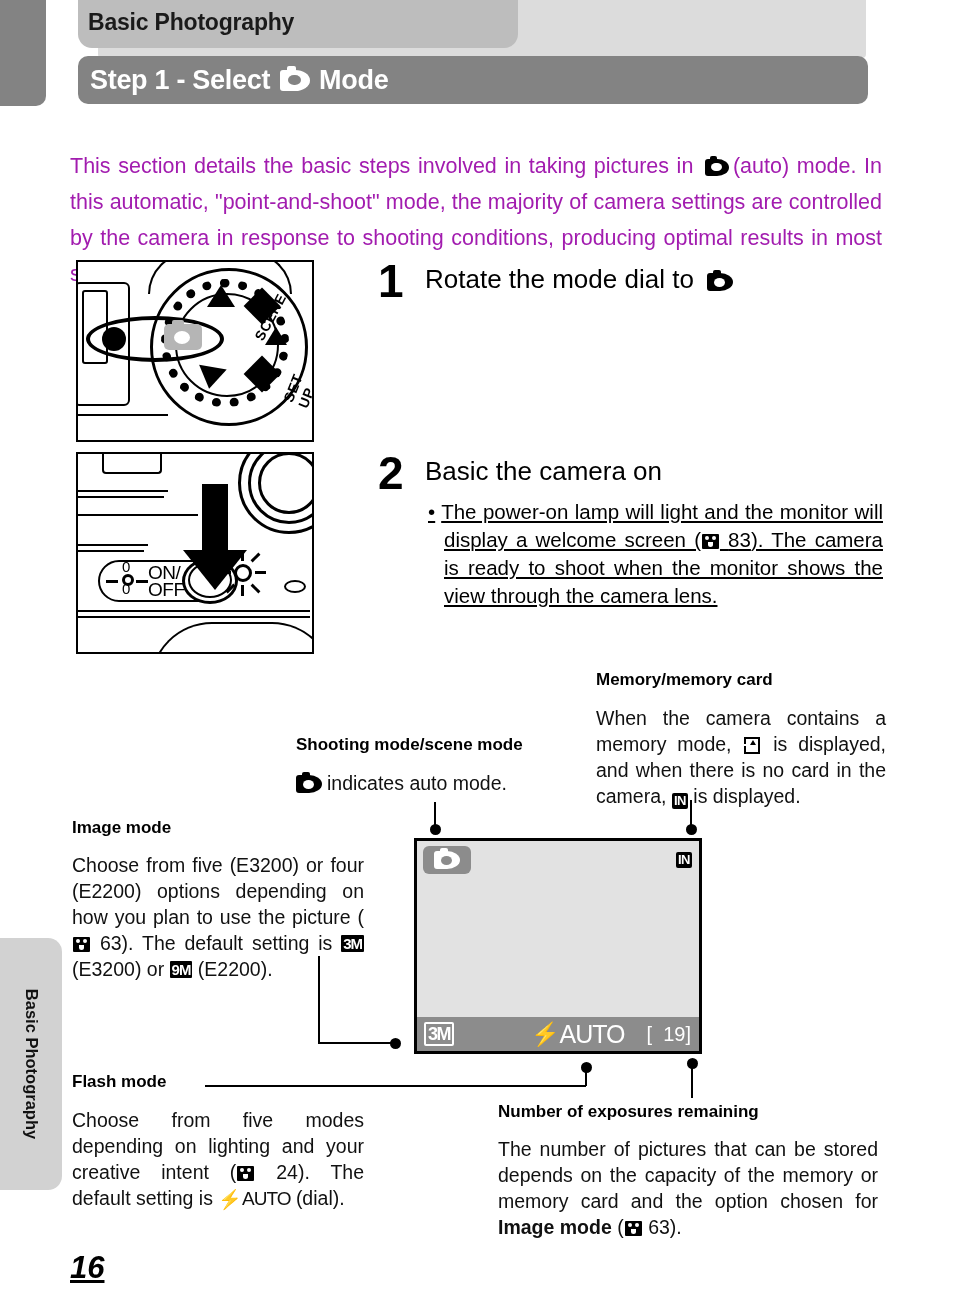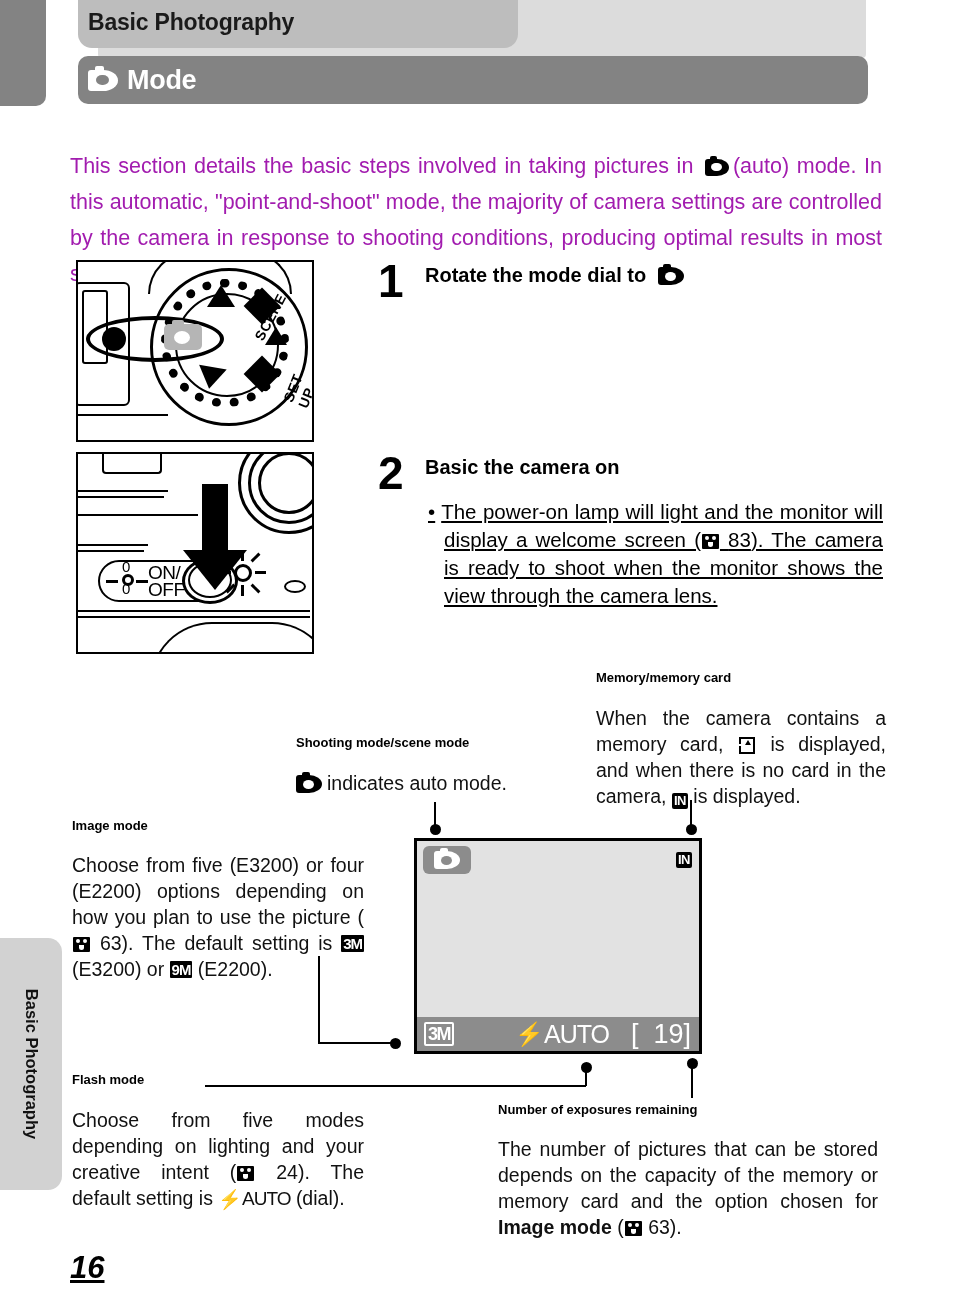--- a/index.html
+++ b/index.html
@@ -332,22 +332,22 @@
   
   .step-num {
     position: absolute;
     font-size: 46px;
     font-weight: bold;
     color: #000;
     line-height: 1;
   }
   .step-title {
     position: absolute;
-    font-size: 20px;
-    font-weight: bold;
+    font-size: 26px;
+    font-weight: normal;
     color: #000;
   }
   #step1-num  { left: 378px; top: 258px; }
   #step1-head { left: 425px; top: 264px; }
   #step2-num  { left: 378px; top: 450px; }
   #step2-head { left: 425px; top: 456px; }
   #step2-body {
     position: absolute;
     left: 428px; top: 498px;
     width: 455px;
@@ -452,21 +452,21 @@
     padding: 0 2px;
     vertical-align: -2px;
     border-radius: 2px;
     letter-spacing: -0.5px;
     font-family: "Liberation Sans", sans-serif;
   }
 
   
   .callout-h {
     position: absolute;
-    font-size: 13px;
+    font-size: 17px;
     font-weight: bold;
     color: #000;
   }
   .callout-b {
     position: absolute;
     font-size: 19.5px;
     line-height: 26px;
     text-align: justify;
     color: #111;
   }
@@ -542,21 +542,21 @@
     letter-spacing: -1px;
     font-family: "Liberation Sans Narrow", "Liberation Sans", sans-serif;
     display: flex;
     align-items: center;
   }
   #lcd-flash .fb { font-size: 23px; margin-right: 1px; }
   #lcd-count {
     margin-left: 22px;
     margin-right: 8px;
     color: #ffffff;
-    font-size: 27px;
+    font-size: 20px;
     font-family: "Liberation Sans Narrow", "Liberation Sans", sans-serif;
     letter-spacing: 0px;
     white-space: pre;
   }
 
   
   #sidetab {
     position: absolute;
     left: 0px; top: 938px;
     width: 62px; height: 252px;
@@ -585,20 +585,21 @@
 </head>
 <body>
 
 <div id="header-zone">
   <div class="hdr-leftblock"></div>
   <div class="hdr-lightband"></div>
   <div class="hdr-chaptertab">
     <span>Basic Photography</span>
   </div>
   <div class="hdr-steptitle">
+    <span class="t">Step 1 - Select</span>
     <span class="cam-ico" style="width:30px;height:21px;color:#ffffff;--hole:#838383;margin:0 9px 0 10px;">
       <span class="bump"></span>
         <span class="body"></span>
         <span class="lens"></span>
     </span>
     <span class="t" style="margin-left:0;">Mode</span>
   </div>
 </div>
 
 <p id="intro">
@@ -684,21 +685,21 @@
 <div class="step-title" id="step2-head">Basic the camera on</div>
 <div id="step2-body">
   <span class="inner">
     <span class="bullet">•</span><span>The power-on lamp will light and the monitor will display a welcome screen (</span><span class="bookref"><i></i></span>
     <span>83</span><span>). The camera is ready to shoot when the monitor shows the view through the camera lens.</span>
   </span>
 </div>
 
 <div class="callout-h" id="co-mem-h">Memory/memory card</div>
 <div class="callout-b" id="co-mem-b">
-  <span>When the camera contains a memory card,</span>
+  <span>When the camera contains a memory mode,</span>
   <span class="cardglyph"></span>
   <span>is displayed, and when there is no card in the camera,</span>
   <span class="inglyph">IN</span>
   <span>is displayed.</span>
 </div>
 
 <div class="callout-h" id="co-shoot-h">Shooting mode/scene mode</div>
 <div class="callout-b" id="co-shoot-b">
   <span class="cam-ico" style="width:26px;height:18px;color:#000;--hole:#fff;margin-right:5px;">
     <span class="bump"></span><span class="body"></span><span class="lens"></span>

